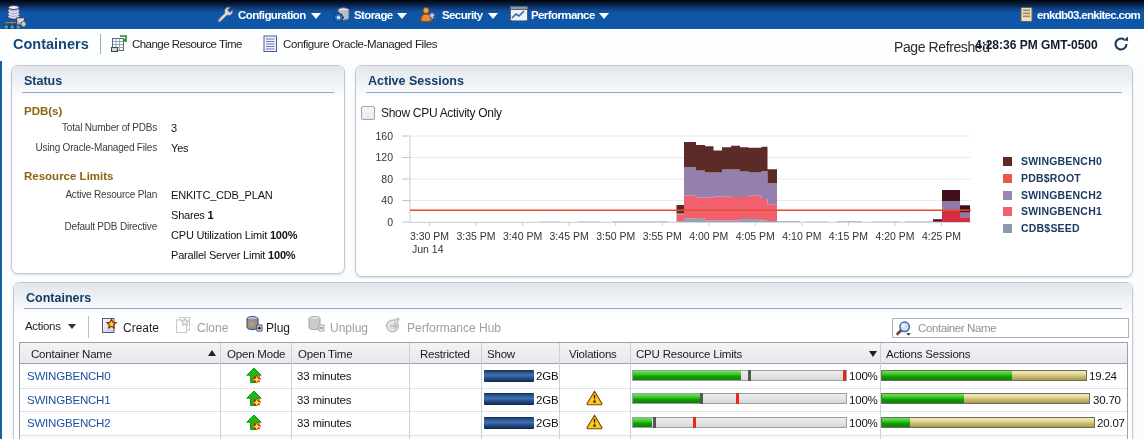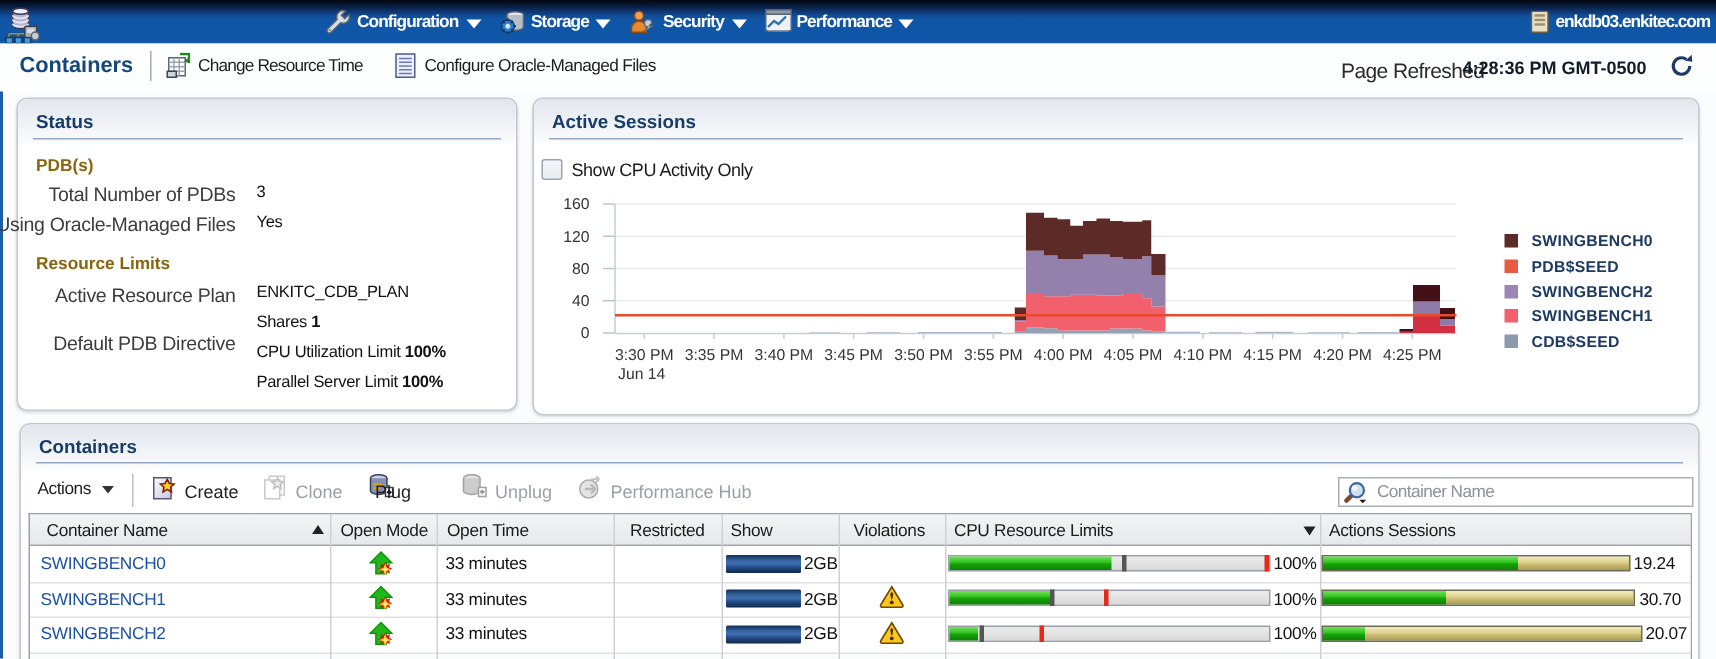--- a/index.html
+++ b/index.html
@@ -11,21 +11,21 @@
 .caret{position:absolute;top:13px;width:0;height:0;border-left:5px solid transparent;border-right:5px solid transparent;border-top:6px solid #fff}
 #tb2{position:absolute;left:0;top:29px;width:1144px;height:32px;background:#fdfefe}
 #leftedge{position:absolute;left:0;top:29px;width:2px;height:410px;background:#1a5dab}
 .panel{position:absolute;background:#fff;border:1px solid #c3c9d1;border-radius:7px;
   box-shadow:0 1px 2px rgba(120,130,145,.25)}
 .phead{position:absolute;left:0;top:0;right:0;height:30px;border-radius:7px 7px 0 0;
   background:linear-gradient(180deg,#e2e6ec 0%,#edf0f4 45%,#fbfcfd 100%)}
 .ptitle{position:absolute;left:12px;top:8px;font-size:12.5px;font-weight:bold;color:#173c67;white-space:nowrap}
 .pline{position:absolute;left:10px;right:10px;height:1px;background:#94aac6}
 .goldh{position:absolute;font-size:11.5px;font-weight:bold;color:#8a650f;white-space:nowrap}
-.lab{position:absolute;font-size:13px;letter-spacing:-.2px;color:#3c3c3c;text-align:right;white-space:nowrap}
+.lab{position:absolute;font-size:10px;letter-spacing:-.2px;color:#3c3c3c;text-align:right;white-space:nowrap}
 .val{position:absolute;font-size:11px;letter-spacing:-.2px;color:#121212;white-space:nowrap}
 .legrow{position:absolute;white-space:nowrap}
 .legsw{display:inline-block;width:9px;height:9px;margin-right:9px;vertical-align:-1px}
 .legtx{font-size:10.5px;font-weight:bold;color:#1d3a63;letter-spacing:.2px}
 .hcell{position:absolute;font-size:11.5px;letter-spacing:-.2px;color:#1b1b1b;top:5px;white-space:nowrap}
 .rowtx{position:absolute;font-size:11.5px;letter-spacing:-.2px;color:#121212;white-space:nowrap}
 .blue{color:#1c50a3}
 .cpubar{position:absolute;left:612px;width:215px;height:11px;border:1px solid #9aa0a8;
   background:linear-gradient(180deg,#ececec,#e2e2e2 55%,#d8d8d8)}
 .cpufill{position:absolute;left:0;top:0;height:9px;
@@ -137,21 +137,21 @@
  <div class="val" style="left:159px;top:183px">Parallel Server Limit <b>100%</b></div>
 </div>
 
 <div class="panel" style="left:355px;top:65px;width:778px;height:212px">
  <div class="phead"></div>
  <div class="ptitle">Active Sessions</div>
  <div class="pline" style="top:26px"></div>
  <div class="abs" style="left:5px;top:40px;width:14px;height:14px;background:linear-gradient(180deg,#f4f6f8,#e9edf1);border:1px solid #9aa4b2;border-radius:2px"></div>
  <div class="abs" style="left:25px;top:40px;font-size:12px;letter-spacing:-.3px;color:#1a1a1a">Show CPU Activity Only</div>
  <div class="legrow" style="left:647px;top:85px"><span class="legsw" style="background:#5d2b27"></span><span class="legtx">SWINGBENCH0</span></div>
- <div class="legrow" style="left:647px;top:102px"><span class="legsw" style="background:#e85a41"></span><span class="legtx">PDB$SEED</span></div>
+ <div class="legrow" style="left:647px;top:102px"><span class="legsw" style="background:#e85a41"></span><span class="legtx">PDB$ROOT</span></div>
  <div class="legrow" style="left:647px;top:119px"><span class="legsw" style="background:#9b86b8"></span><span class="legtx">SWINGBENCH2</span></div>
  <div class="legrow" style="left:647px;top:135px"><span class="legsw" style="background:#f25f6d"></span><span class="legtx">SWINGBENCH1</span></div>
  <div class="legrow" style="left:647px;top:152px"><span class="legsw" style="background:#8a99ad"></span><span class="legtx">CDB$SEED</span></div>
 </div>
 <svg id="chart" width="602" height="130" viewBox="0 0 602 130" style="position:absolute;left:378px;top:128px;overflow:visible">
     <style>.cl{font:10.5px "Liberation Sans",sans-serif;fill:#333}</style>
     <line x1="32" x2="593" y1="72.5" y2="72.5" stroke="#e9ebee" stroke-width="1"></line>
     <line x1="32" x2="593" y1="51.0" y2="51.0" stroke="#e9ebee" stroke-width="1"></line>
     <line x1="32" x2="593" y1="29.5" y2="29.5" stroke="#e9ebee" stroke-width="1"></line>
     <line x1="32" x2="593" y1="8.0" y2="8.0" stroke="#e9ebee" stroke-width="1"></line>
@@ -234,21 +234,21 @@
   <path d="M11 3.5 l1.2 2.4 2.7.3 -2 1.8 .5 2.7 -2.4-1.4 -2.4 1.4 .5-2.7 -2-1.8 2.7-.3 Z" fill="#ececec" stroke="#bdbdbd"></path>
  </svg>
  <div class="toolico gray" style="left:183px;top:38px">Clone</div>
  <svg class="abs" style="left:231px;top:32px" width="19" height="20" viewBox="0 0 19 20">
   <ellipse cx="7.5" cy="3.8" rx="5.5" ry="2.3" fill="#c8cee6" stroke="#3a3f55"></ellipse>
   <path d="M2 3.8 v8.5 a5.5 2.3 0 0 0 11 0 v-8.5" fill="#8890b4" stroke="#3a3f55"></path>
   <path d="M4 8 h6 M4 10.5 h4" stroke="#e8a000" stroke-width="1.4"></path>
   <path d="M12 10 h5 v6 h-5 z" fill="#fff" stroke="#3a3f55"></path>
   <path d="M14.5 11.5 v2.6 m0 0 l-1.4-1.4 m1.4 1.4 l1.4-1.4" stroke="#111" stroke-width="1.2" fill="none"></path>
  </svg>
- <div class="toolico" style="left:236px;top:38px">Plug</div>
+ <div class="toolico" style="left:252px;top:38px">Plug</div>
  <svg class="abs" style="left:293px;top:32px" width="19" height="20" viewBox="0 0 19 20">
   <ellipse cx="7.5" cy="3.8" rx="5.5" ry="2.3" fill="#e4e4e4" stroke="#a0a0a0"></ellipse>
   <path d="M2 3.8 v8.5 a5.5 2.3 0 0 0 11 0 v-8.5" fill="#cccccc" stroke="#a0a0a0"></path>
   <path d="M12 10 h5 v6 h-5 z" fill="#fff" stroke="#a0a0a0"></path>
   <path d="M14.5 14.5 v-2.6 m0 0 l-1.4 1.4 m1.4 -1.4 l1.4 1.4" stroke="#9a9a9a" stroke-width="1.2" fill="none"></path>
  </svg>
  <div class="toolico gray" style="left:316px;top:38px">Unplug</div>
  <svg class="abs" style="left:371px;top:34px" width="17" height="17" viewBox="0 0 17 17">
   <circle cx="7.5" cy="9" r="6" fill="#e4e4e4" stroke="#ababab"></circle>
   <path d="M5 9 h7 m0 0 l-3-3 m3 3 l-3 3" stroke="#b8b8b8" stroke-width="1.6" fill="none"></path>

